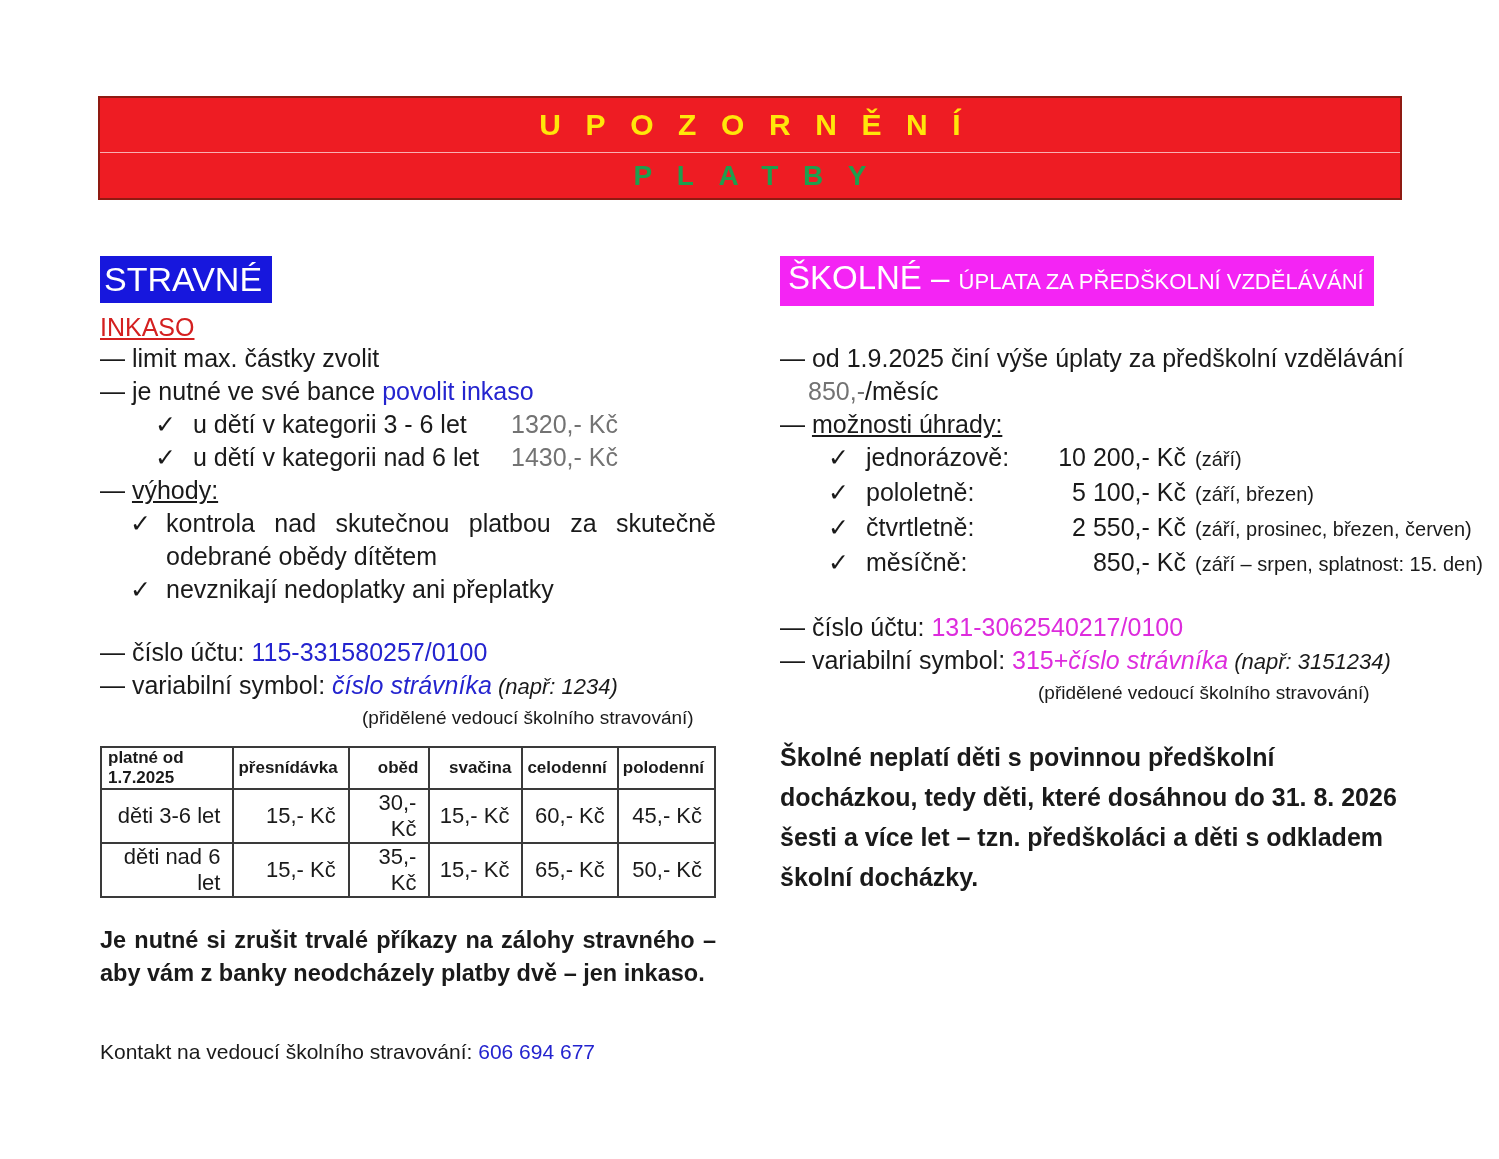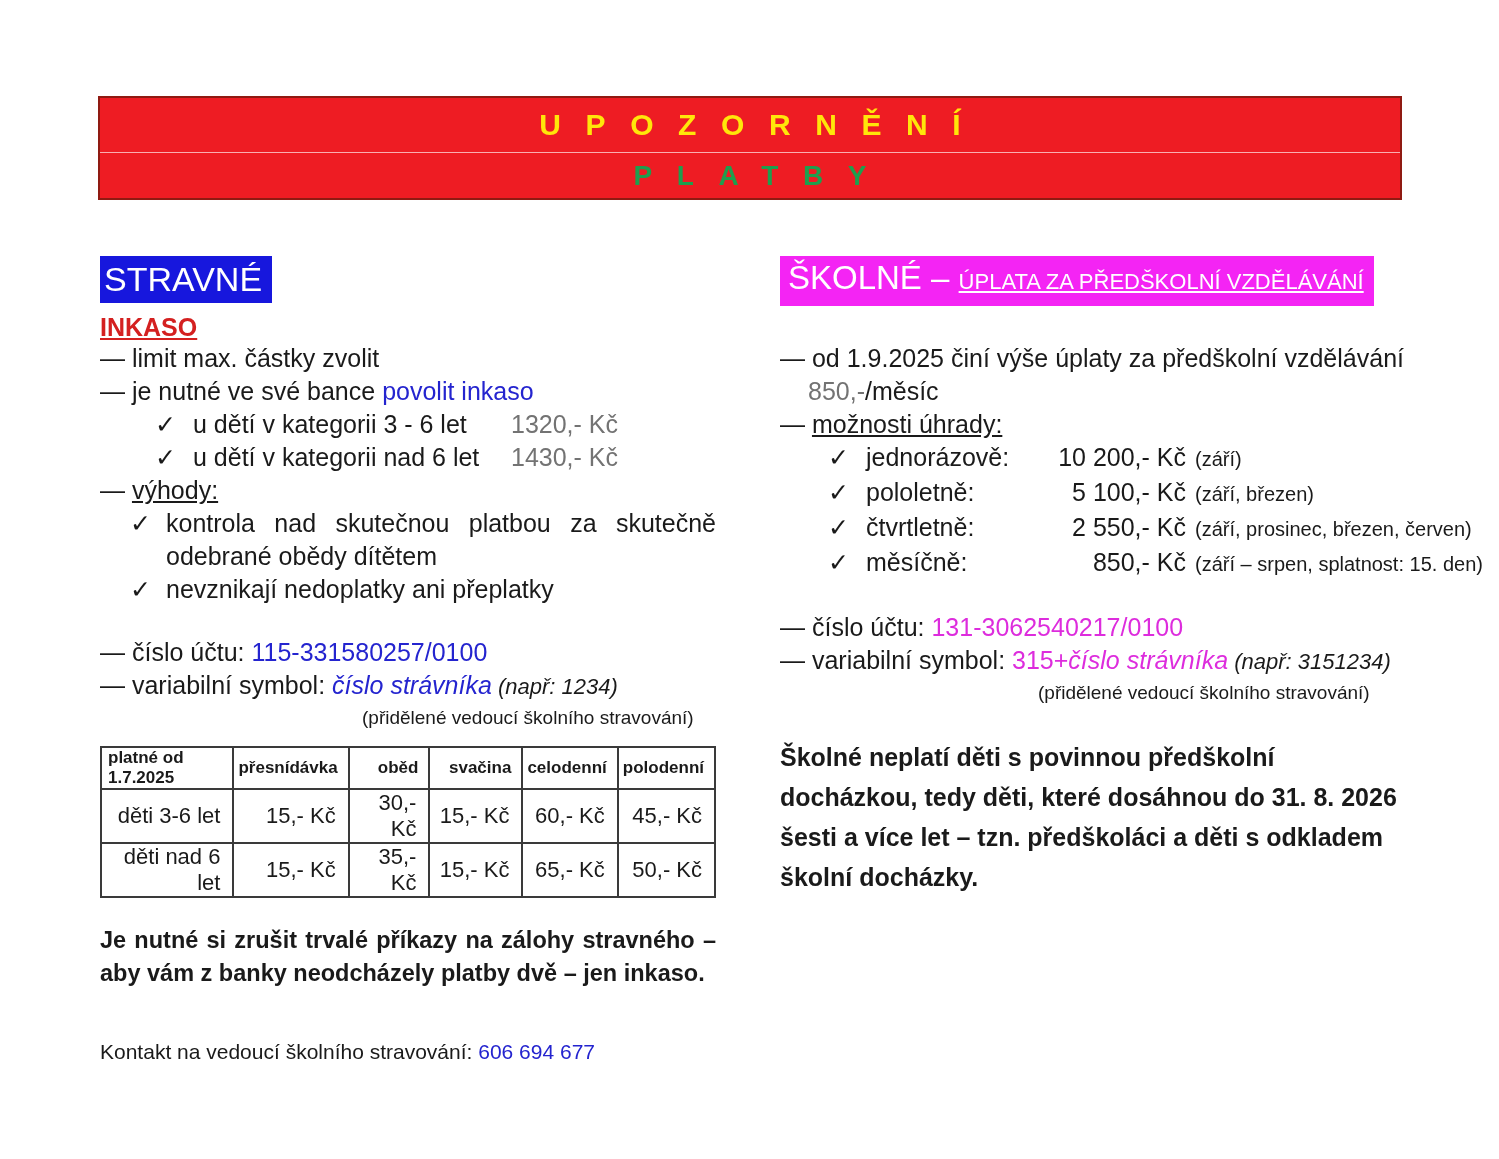--- a/index.html
+++ b/index.html
@@ -33,21 +33,21 @@
   .mag  { color:#dd2cdd; }
   .u    { text-decoration:underline; }
   .it   { font-style:italic; }
   .ex   { font-style:italic; font-size:22px; }
   
   .badge-blue {
     display:inline-block; background:#1717dd; color:#ffffff;
     font-size:34px; line-height:40px; padding:3px 10px 4px 4px;
   }
   .inkaso {
-    color:#d42020; font-weight:bold; text-decoration:underline;
+    color:#d42020; font-weight:normal; text-decoration:underline;
     font-size:25px; line-height:30px; margin-top:9px;
   }
   .check-row { display:flex; padding-left:55px; }
   .check-glyph { width:38px; flex:none; }
   .chk-label { width:318px; flex:none; }
   .benefit-row { display:flex; padding-left:30px; }
   .benefit-row .check-glyph { width:36px; }
   .benefit-just { flex:1; text-align:justify; font-size:25px; line-height:33px; }
   .gap-accounts { margin-top:30px; }
   .note-small { font-size:19px; line-height:29px; }
@@ -68,21 +68,21 @@
     font-weight:bold; font-size:23.5px; line-height:33px;
     text-align:justify; margin-top:26px;
   }
   .contact-left { margin-top:46px; font-size:21px; line-height:32px; }
   .contact-left .email-line { margin-left:345px; }
   
   .badge-mag {
     display:inline-block; background:#f424f4; color:#ffffff;
     font-size:33px; line-height:40px; padding:2px 10px 4px 8px;
   }
-  .badge-mag .sub { font-size:22px;text-decoration:underline; }
+  .badge-mag .sub { font-size:22px; }
   .r-first { margin-top:36px; }
   .indent-28 { padding-left:28px; }
   .opt-row { display:flex; align-items:baseline; padding-left:48px; }
   .opt-label { width:152px; flex:none; }
   .opt-amount { width:168px; flex:none; text-align:right; }
   .opt-note { font-size:20px; margin-left:9px; white-space:nowrap; }
   .note-right { margin-left:258px; }
   .gap-note { margin-top:28px; }
   .exemption { font-weight:bold; font-size:25px; line-height:40px; margin-top:30px; }
   .contact-right { margin-top:28px; padding-left:16px; font-size:21px; line-height:32px; }

